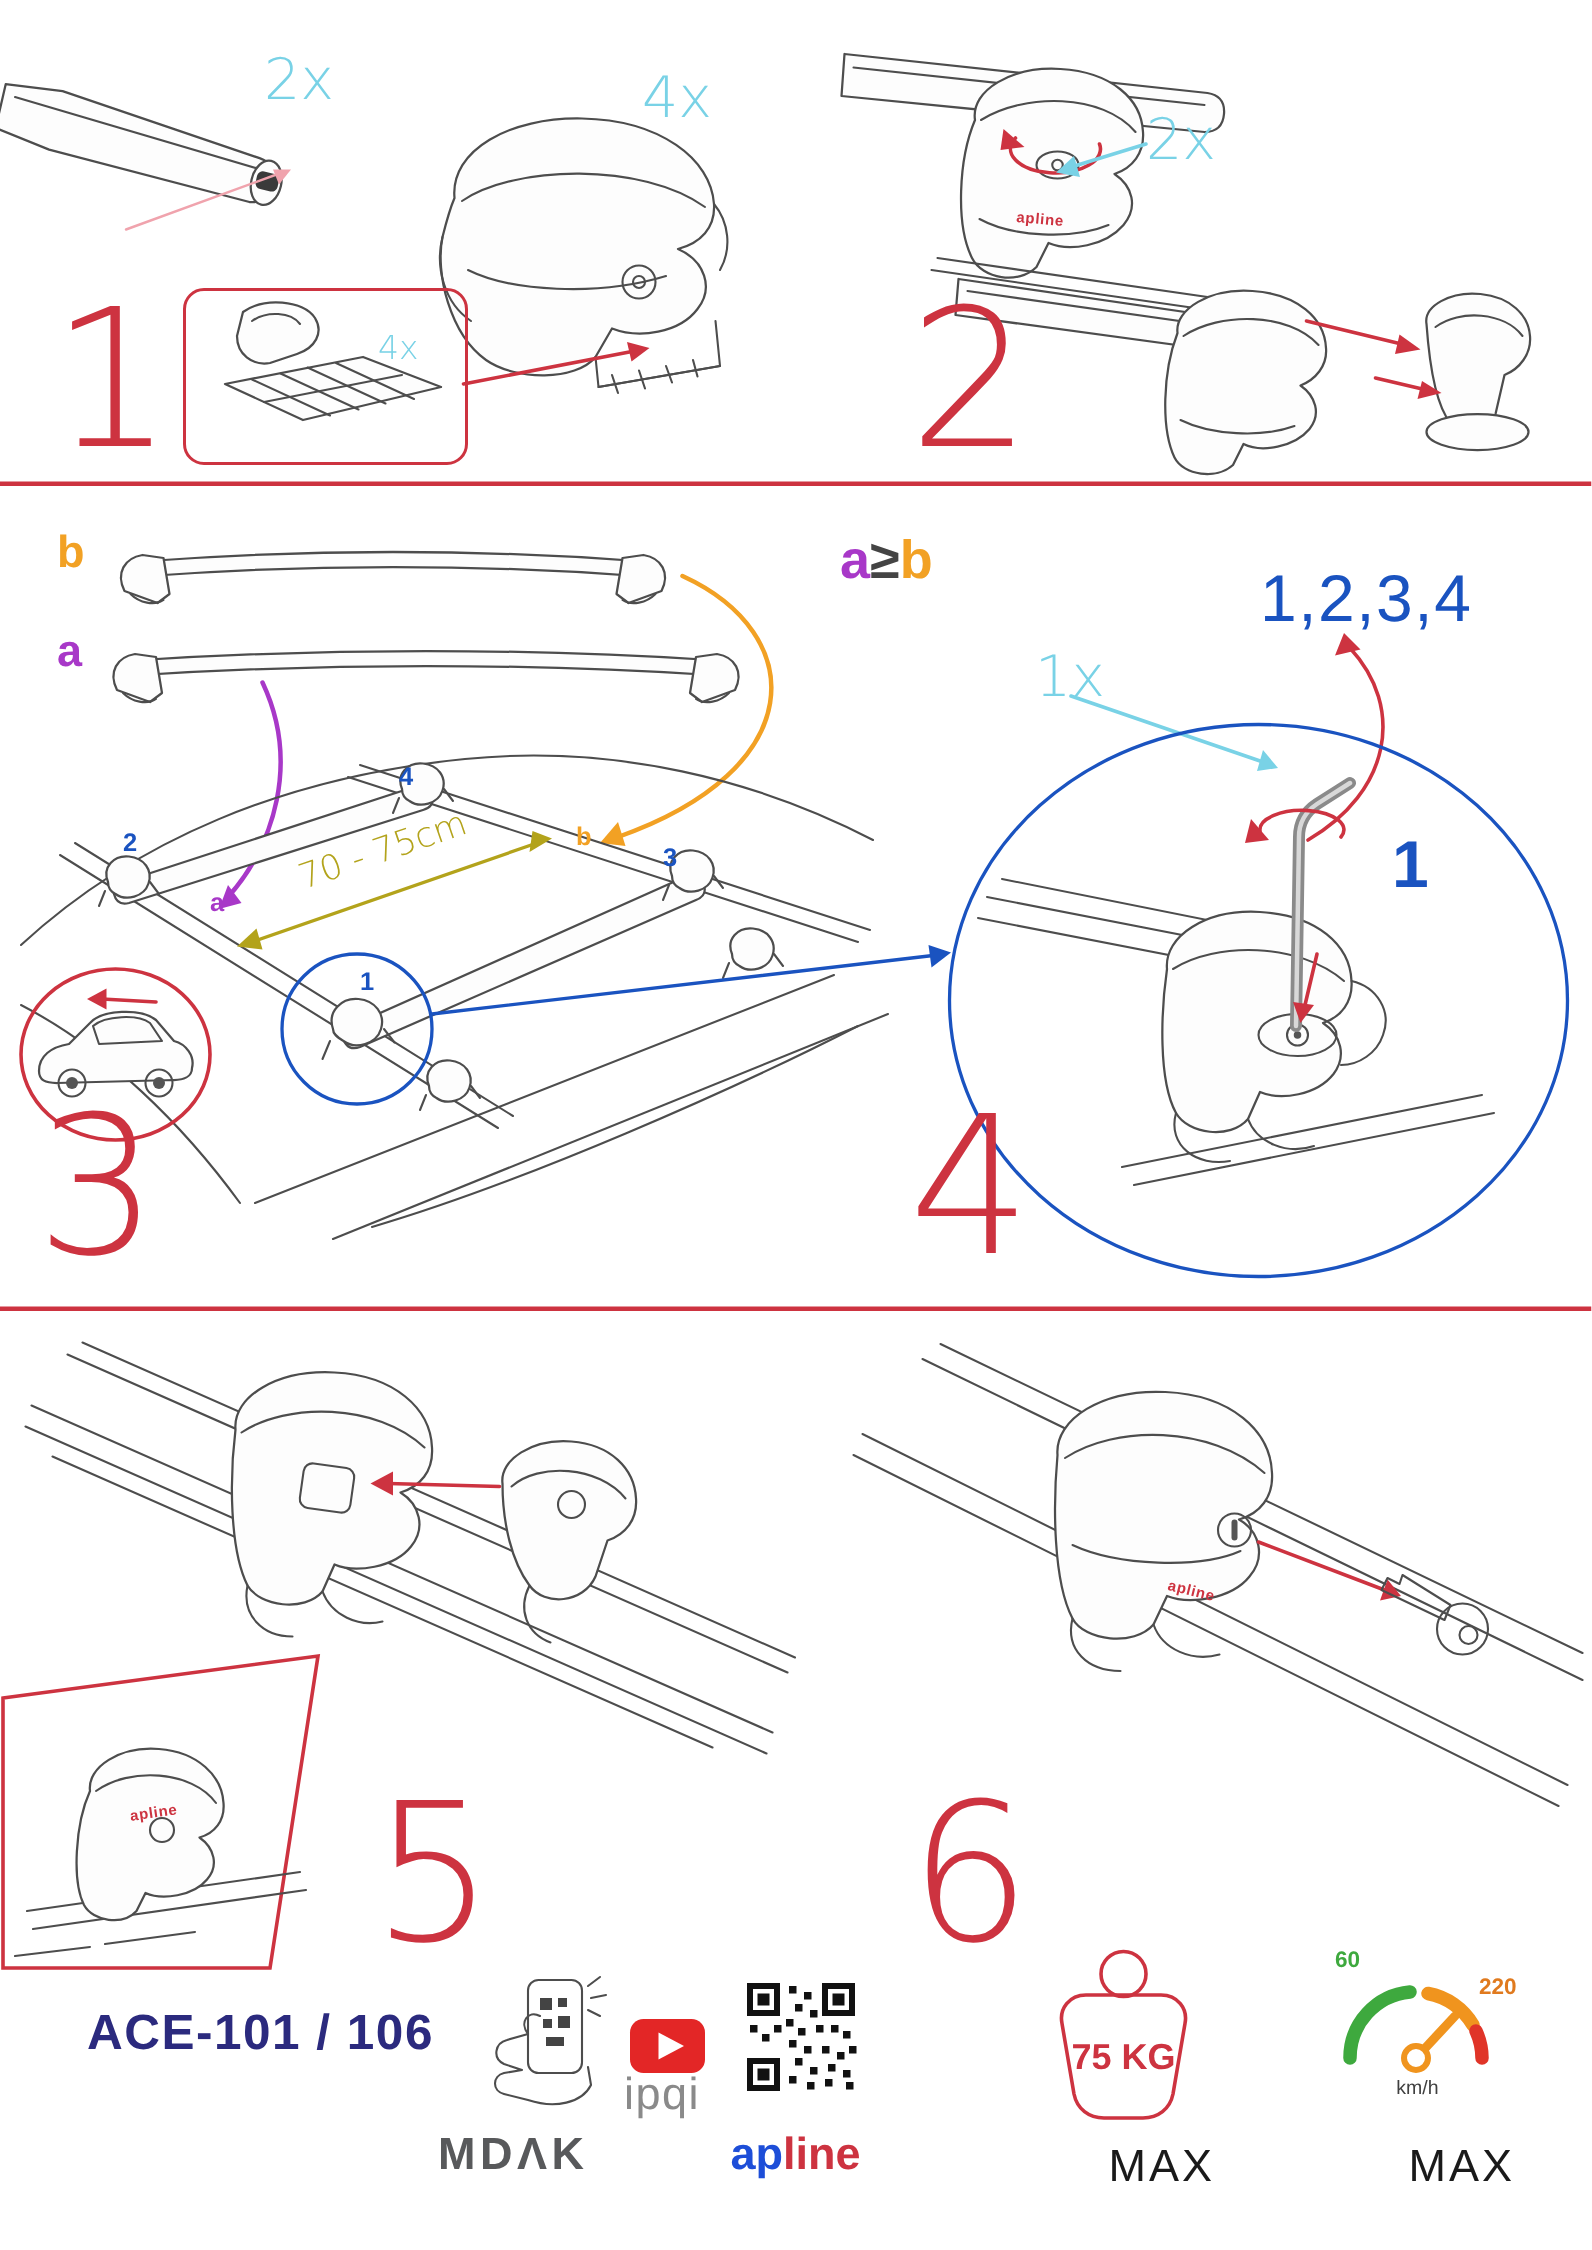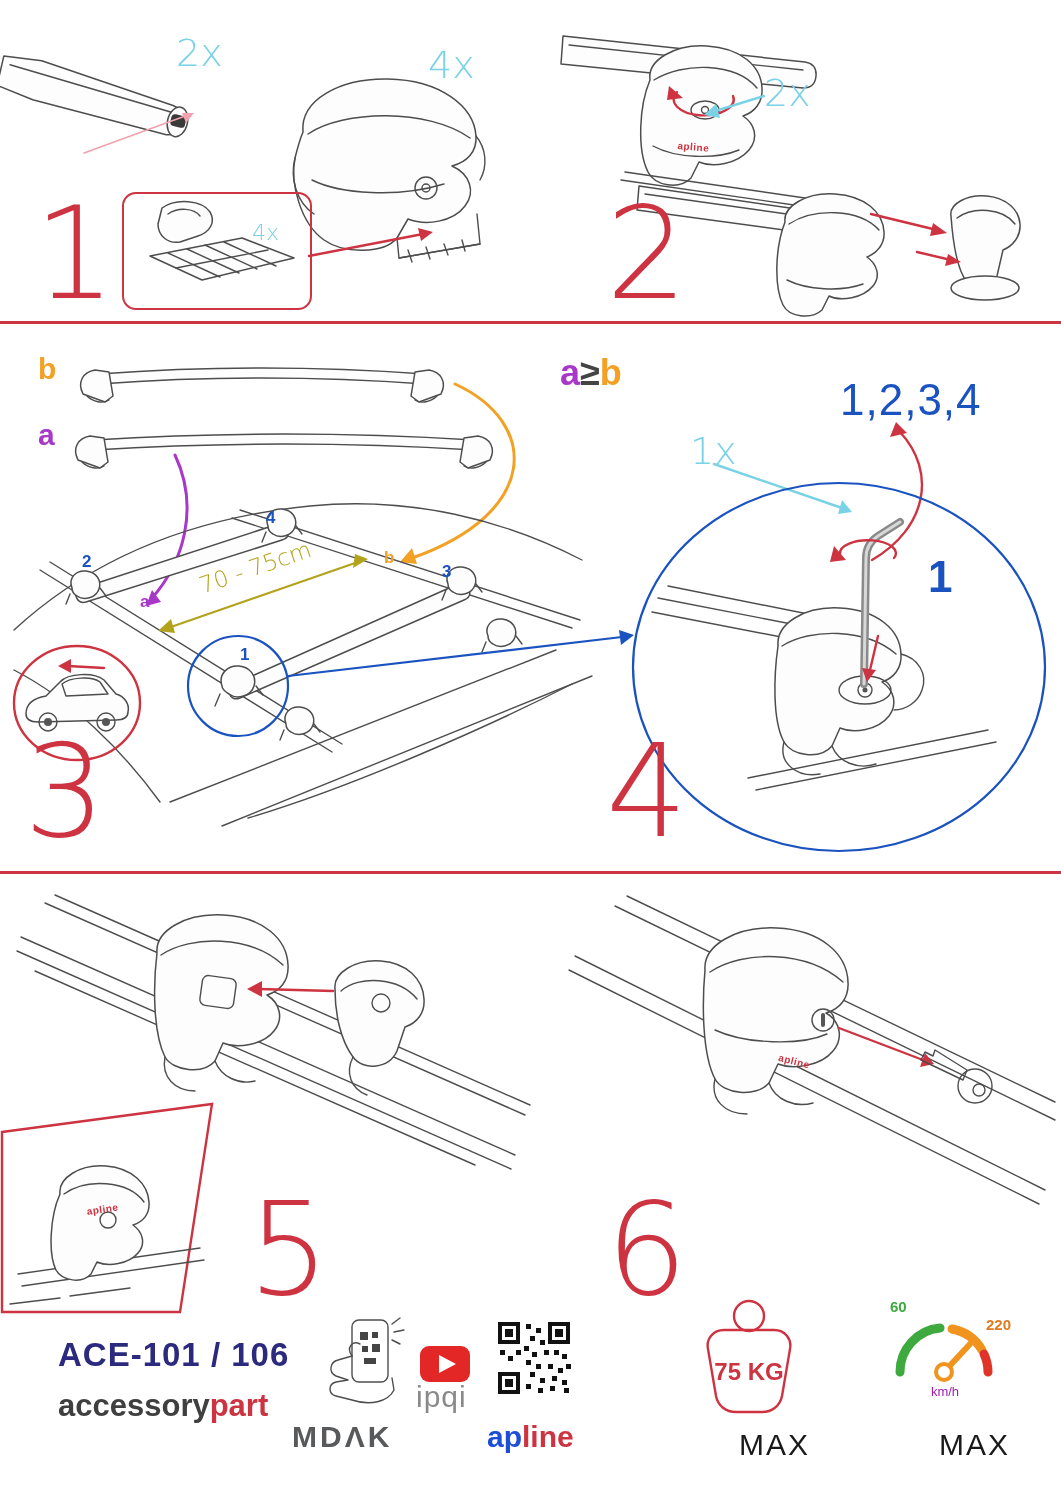--- a/index.html
+++ b/index.html
@@ -295,23 +295,20 @@
     <line class="ra" x1="284" y1="138" x2="368" y2="170"></line>
     <polygon class="rf" points="379,174 365,177 370,163"></polygon>
     <path class="ln" fill="#f6ef9e" d="M408,190 L366,170 L370,162 L378,166 L380,160 L412,180 Z"></path>
     <circle class="ln" cx="420" cy="196" r="17" fill="#f6ef9e"></circle>
     <circle class="ln" cx="424" cy="200" r="6" fill="#fff"></circle>
   </svg>
   <span class="abs logo-sm" style="left:780px;top:1052px;transform:rotate(14deg);transform-origin:left top">apline</span>
   <span class="abs bignum" style="left:606px;top:1196px">6</span>
 
   <span class="abs" style="left:58px;top:1336px;font-size:33px;font-weight:700;color:var(--navy);letter-spacing:1px">ACE-101 / 106</span>
-  <div class="abs" style="left:58px;top:1388px;font-size:31px;font-weight:600">
-    <span style="color:#3f3f3f">accessory</span><span style="color:var(--red)">part</span>
-  </div>
 
   <svg class="abs" style="left:318px;top:1316px" width="92" height="96" viewBox="0 0 92 96">
     <rect class="ln" x="34" y="4" width="36" height="62" rx="7" fill="#fff" stroke-width="2.2"></rect>
     <g fill="#444">
       <rect x="42" y="16" width="8" height="8"></rect>
         <rect x="54" y="16" width="6" height="6"></rect>
       <rect x="44" y="30" width="6" height="6"></rect>
         <rect x="54" y="28" width="8" height="8"></rect>
       <rect x="46" y="42" width="12" height="6"></rect>
     </g>
@@ -383,16 +380,16 @@
 
   <svg class="abs" style="left:880px;top:1292px" width="130" height="118" viewBox="0 0 130 118">
     <path d="M20,80 A44,44 0 0 1 60,36" stroke="#3ea93e" stroke-width="9" fill="none" stroke-linecap="round"></path>
     <path d="M72,37 A44,44 0 0 1 102,58" stroke="#f0941e" stroke-width="9" fill="none" stroke-linecap="round"></path>
     <path d="M104,62 A44,44 0 0 1 108,80" stroke="#e03428" stroke-width="9" fill="none" stroke-linecap="round"></path>
     <line x1="64" y1="80" x2="90" y2="52" stroke="#f0941e" stroke-width="6" stroke-linecap="round"></line>
     <circle cx="64" cy="80" r="8" fill="#fff" stroke="#f0941e" stroke-width="4"></circle>
   </svg>
   <span class="abs" style="left:890px;top:1298px;font-size:15px;font-weight:700;color:#3ea93e">60</span>
   <span class="abs" style="left:986px;top:1316px;font-size:15px;font-weight:700;color:#e07a1e">220</span>
-  <span class="abs" style="left:880px;top:1384px;width:130px;text-align:center;font-size:13px;color:#a21caf">km/h</span>
+  <span class="abs" style="left:880px;top:1384px;width:130px;text-align:center;font-size:13px;color:#404040">km/h</span>
   <span class="abs max-label" style="left:880px;top:1428px;width:130px">MAX</span>
 
 </div>
 
 </body></html>

